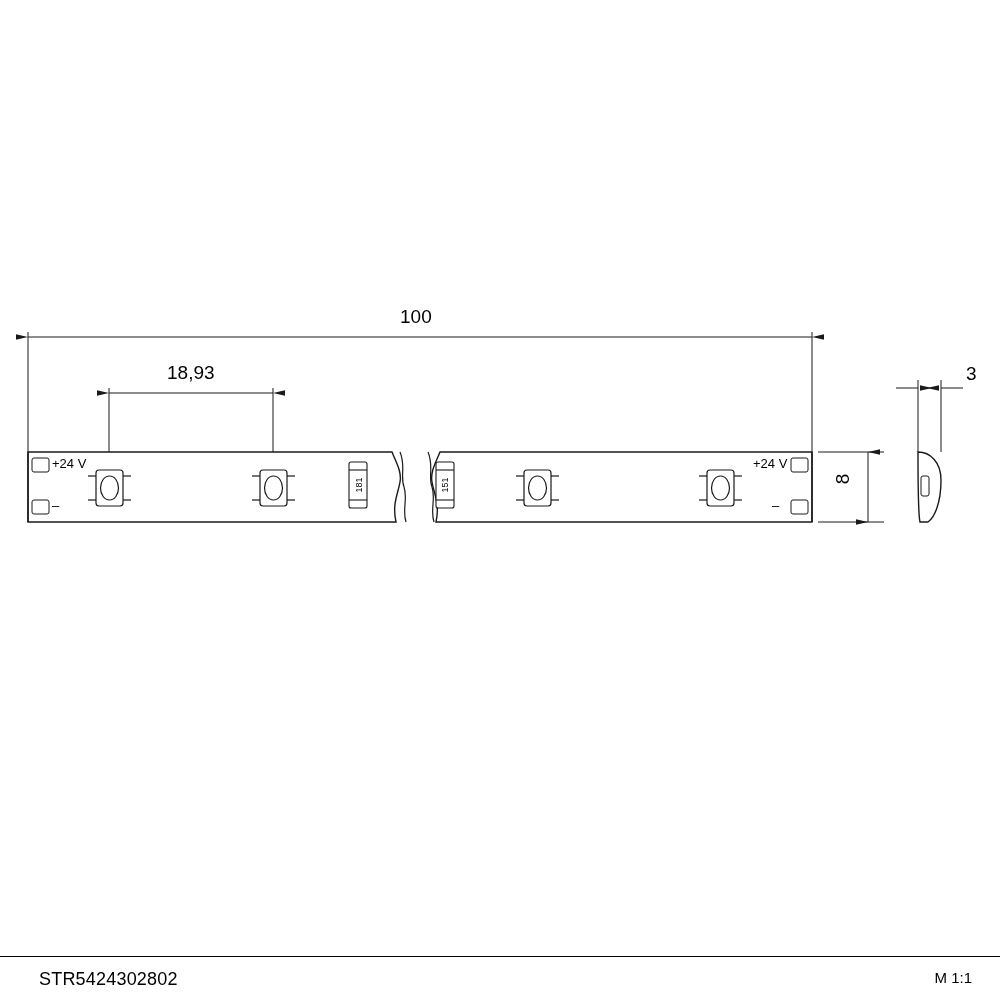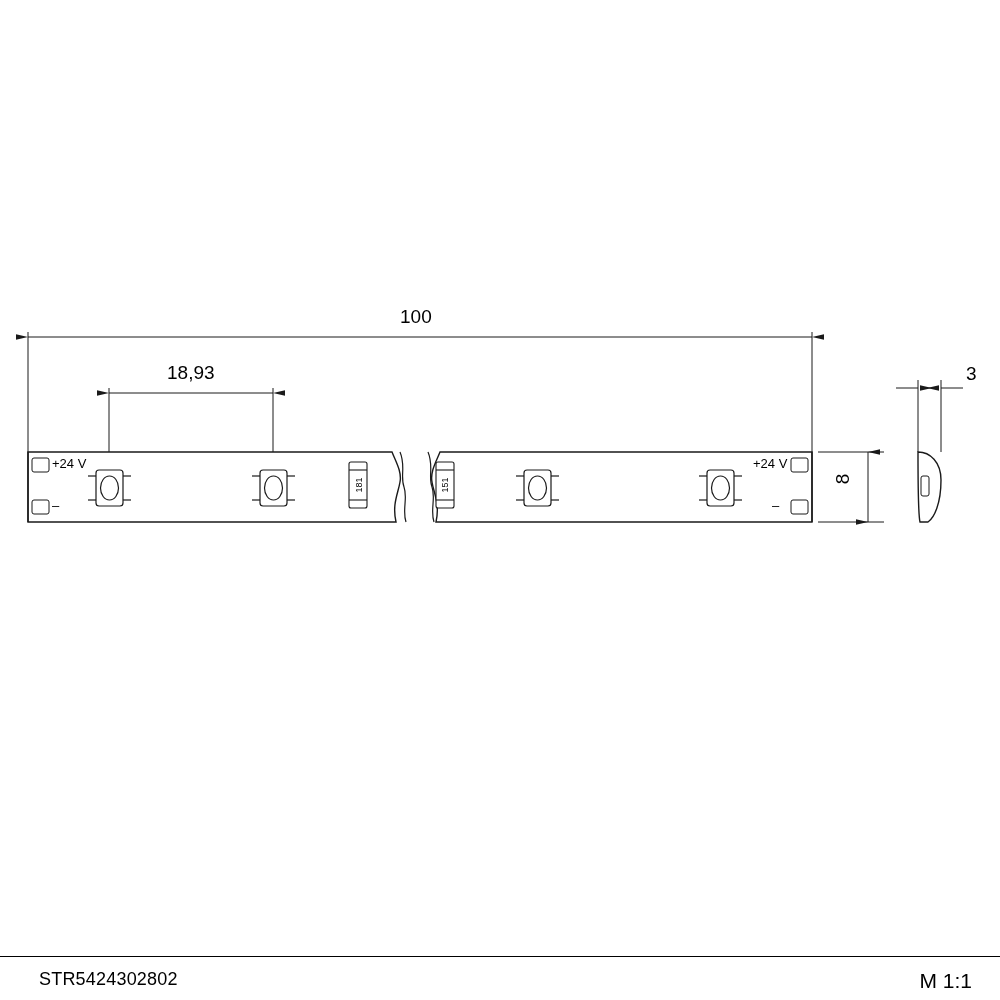--- a/index.html
+++ b/index.html
@@ -49,21 +49,21 @@
     left: 0;
     top: 12px;
     width: 1000px;
     text-align: center;
     font-size: 15px;
   }
   .footer-right {
     position: absolute;
     right: 28px;
     top: 12px;
-    font-size: 21px;
+    font-size: 15px;
   }
   .dimlabel {
     position: absolute;
     font-size: 19px;
     white-space: nowrap;
   }
   .lbl-100 { left: 400px; top: 306px; }
   .lbl-1666 { left: 167px; top: 362px; }
   .lbl-3 { left: 966px; top: 363px; }
   .lbl-8 {

